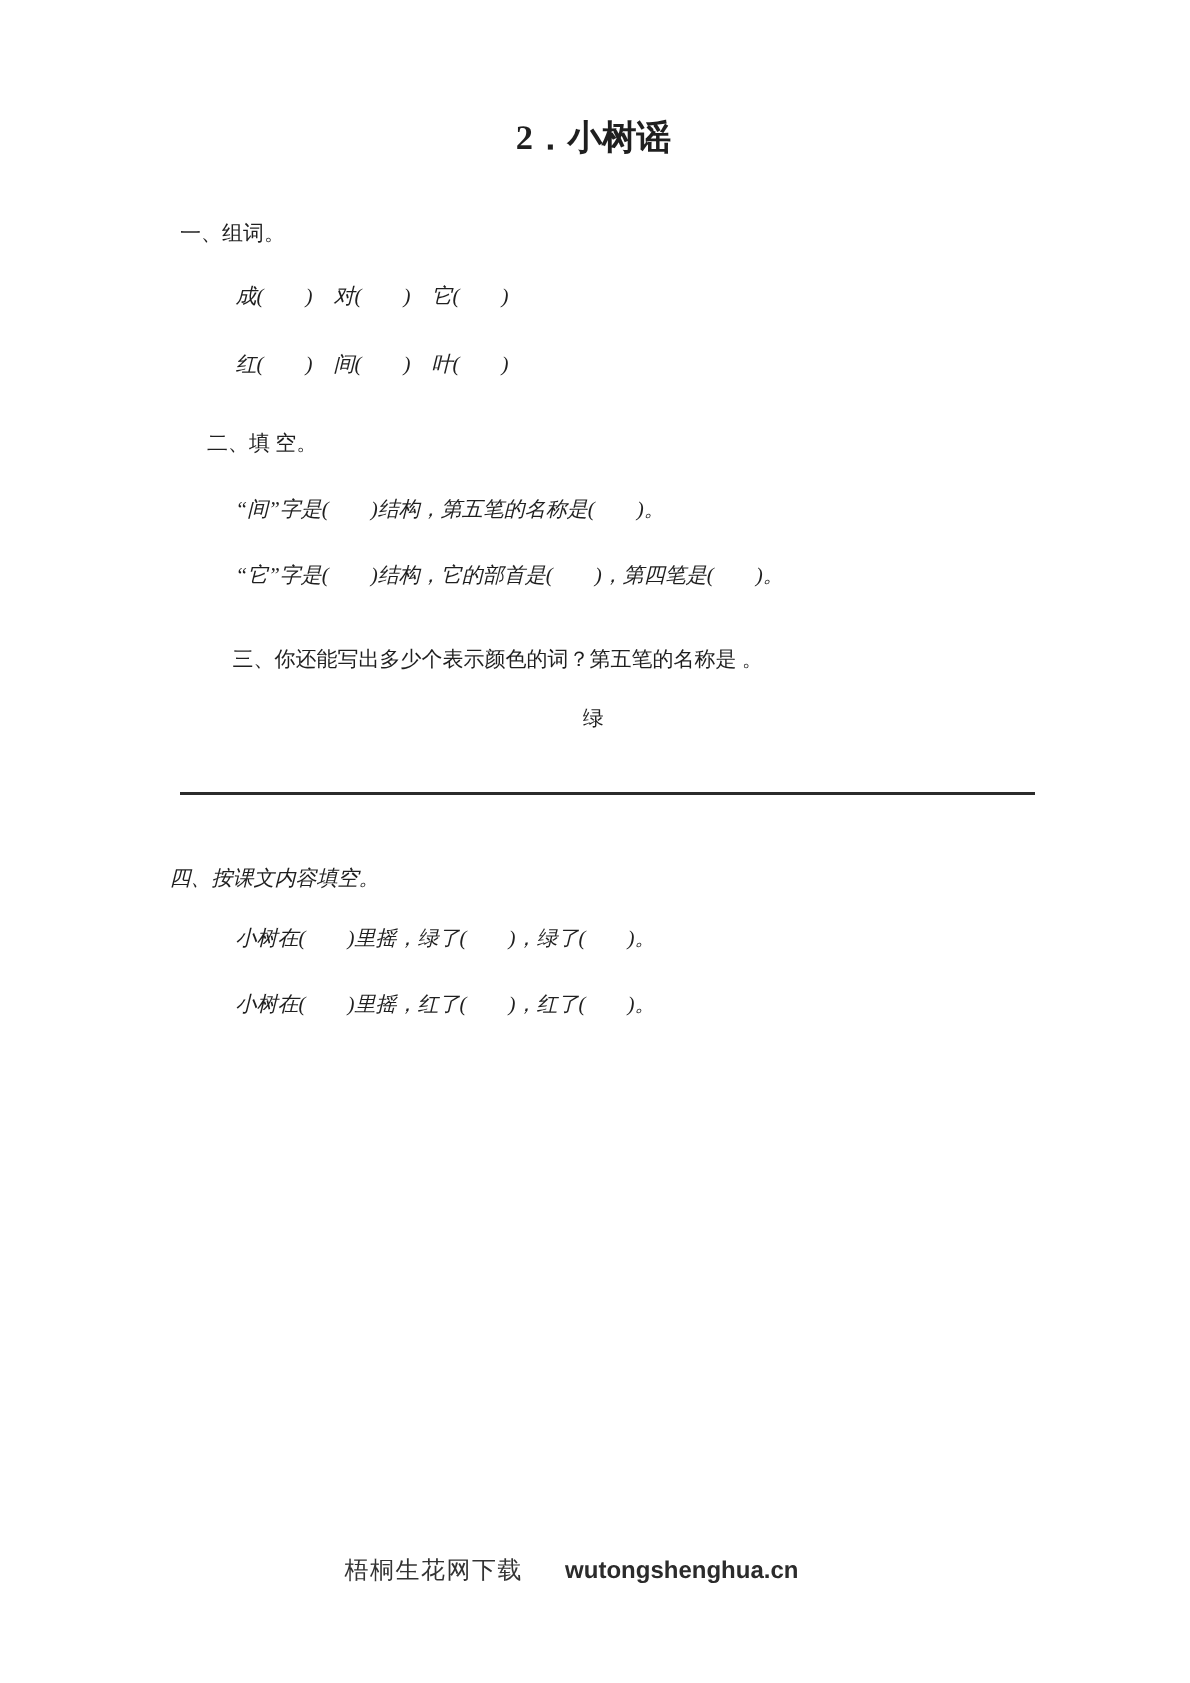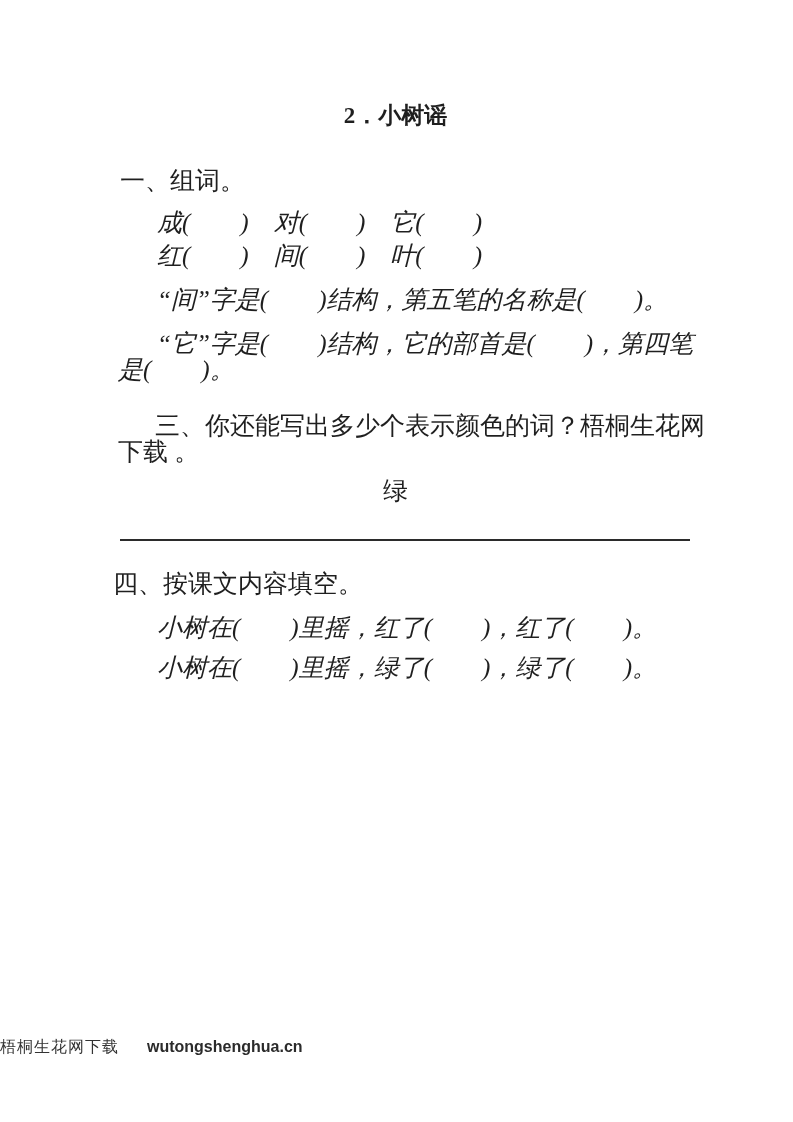--- a/index.html
+++ b/index.html
@@ -9,62 +9,63 @@
   }
   body {
     width: 793px;
     height: 1122px;
     position: relative;
     overflow: hidden;
     font-family: "Liberation Serif", "DejaVu Serif", serif;
     color: #1f1f1f;
   }
   .content {
-    padding: 100px 75px 0 118px;
+    padding: 76px 75px 0 118px;
   }
   .title {
     width: 555px;
     text-align: center;
     font-size: 23px;
     line-height: 32px;
     font-weight: bold;
     white-space: pre-wrap;
   }
   .heading, .row, .example {
-    font-size: 25px;
+    font-size: 14px;
     line-height: 26px;
     white-space: pre-wrap;
   }
   .heading-1 { margin-top: 36px; text-indent: 2px; }
   .heading-2 { margin-top: 27px; text-indent: 20px; }
   .heading-3 { margin-top: 30px; text-indent: 37px; }
-  .heading-4 { margin-top: 30px; text-indent: -5px; }
+  .heading-4 { margin-top: 44px; text-indent: -5px; font-style: italic; }
   .row { text-indent: 39px; font-style: italic; }
   .row.no-indent { text-indent: 0; }
   .mt16 { margin-top: 16px; }
-  .mt19 { margin-top: 7px; }
+  .mt19 { margin-top: 19px; }
   .mt18 { margin-top: 18px; }
   .mt14 { margin-top: 14px; }
   .example {
     width: 555px;
     text-align: center;
     margin-top: 13px;
   }
   .answer-line {
     width: 570px;
     height: 0;
     border-top: 2px solid #2b2b2b;
     margin-top: 35px;
     margin-left: 2px;
   }
   .footer {
     position: absolute;
     top: 1037px;
     left: 0;
     width: 762px;
+    text-align: center;
     font-size: 16px;
     color: #333333;
   }
   .footer .site-name {
     font-family: "Liberation Serif", "DejaVu Serif", serif;
     letter-spacing: 1px;
   }
   .footer .site-url {
     font-family: "Liberation Sans", "DejaVu Sans", sans-serif;
     font-weight: bold;
@@ -76,28 +77,29 @@
 <body>
 
 <div class="content">
 
   <div class="title">2．小树谣</div>
 
   <div class="heading heading-1">一、组词。</div>
   <div class="row mt16">成(        )    对(        )    它(        )</div>
   <div class="row mt19">红(        )    间(        )    叶(        )</div>
 
+  <div class="heading heading-2">二、填 空。</div>
   <div class="row mt18">“间”字是(        )结构，第五笔的名称是(        )。</div>
   <div class="row mt18">“它”字是(        )结构，它的部首是(        )，第四笔是(        )。</div>
 
-  <div class="heading heading-3">三、你还能写出多少个表示颜色的词？梧桐生花网下载 。</div>
+  <div class="heading heading-3">三、你还能写出多少个表示颜色的词？第五笔的名称是 。</div>
   <div class="example">绿</div>
   <div class="answer-line"></div>
 
   <div class="heading heading-4">四、按课文内容填空。</div>
+  <div class="row mt14">小树在(        )里摇，绿了(        )，绿了(        )。</div>
   <div class="row mt18">小树在(        )里摇，红了(        )，红了(        )。</div>
-  <div class="row mt14">小树在(        )里摇，绿了(        )，绿了(        )。</div>
 
 </div>
 
 <div class="footer">
   <span class="site-name">梧桐生花网下载</span><span class="site-url">wutongshenghua.cn</span>
 </div>
 
 </body></html>

